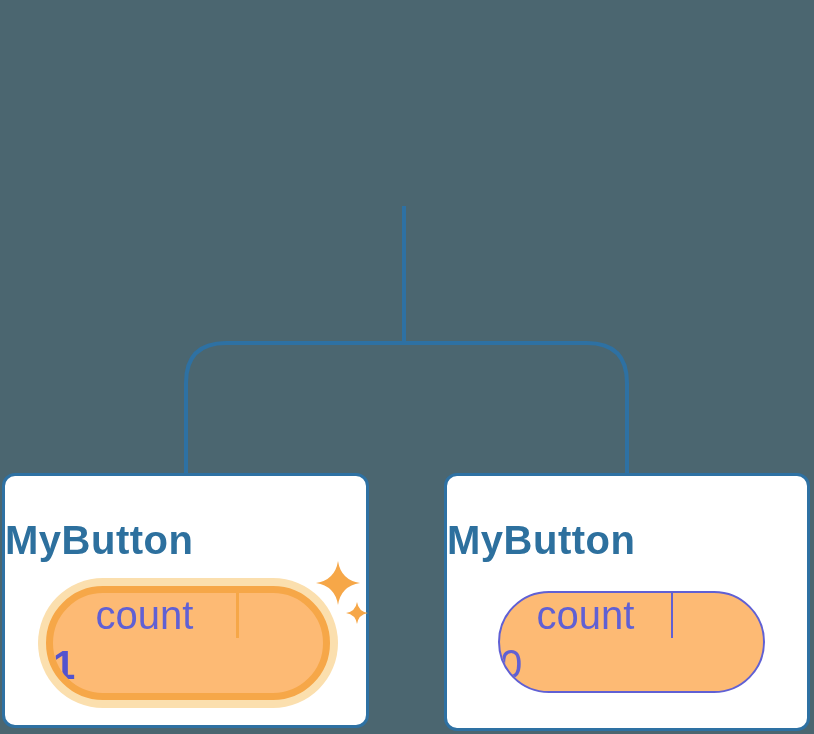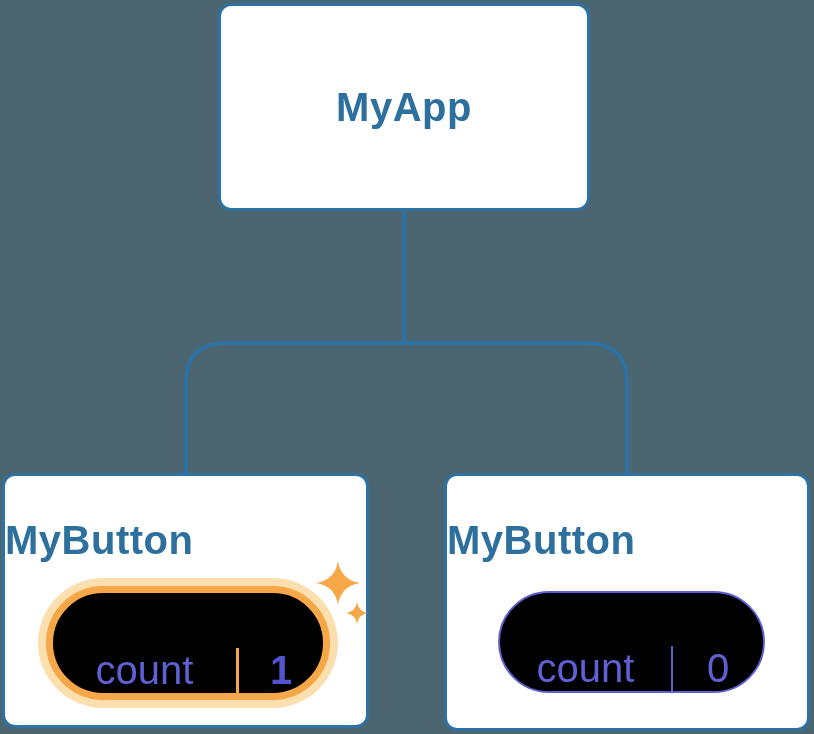--- a/index.html
+++ b/index.html
@@ -49,26 +49,27 @@
     font-weight: bold;
     letter-spacing: 0.5px;
   }
   .child-label {
     position: absolute;
     left: 0; right: 0;
     top: 42px;
   }
   .pill {
     position: absolute;
-    background: #000000;
+    background: #fdba74;
     box-sizing: border-box;
     border-radius: 999px;
     display: flex;
-    align-items: flex-end;
+    align-items: flex-start;
     overflow: hidden;
+    flex-direction: column;
   }
   .pill-plain {
     left: 51px; top: 115px;
     width: 267px; height: 102px;
     border: 2px solid #6060D4;
   }
   .pill-plain .pill-key {
     width: 171px;
     border-right: 2px solid #6060D4;
   }
@@ -105,23 +106,20 @@
 </head>
 <body>
 
 <div class="canvas">
 
   <svg class="connectors" width="814" height="734" viewBox="0 0 814 734">
     <path d="M404 206 L404 343" fill="none" stroke="#2E71A3" stroke-width="4"></path>
     <path d="M186 478 L186 383 Q186 343 226 343 L587 343 Q627 343 627 383 L627 478" fill="none" stroke="#2E71A3" stroke-width="4"></path>
   </svg>
 
-  <div class="node node-root">
-    <div class="node-label">MyApp</div>
-  </div>
 
   <div class="node node-child-left">
     <div class="node-label child-label">MyButton</div>
     <div class="pill pill-highlight">
       <span class="pill-key">count</span>
       <span class="pill-value bold">1</span>
     </div>
     <svg class="sparkles" width="66" height="76" viewBox="0 0 66 76">
       <path d="M32 9 Q35 28 54 31 Q35 34 32 53 Q29 34 10 31 Q29 28 32 9 Z" fill="#F6A748"></path>
       <path d="M51 50 Q52.5 59.5 62 61 Q52.5 62.5 51 72 Q49.5 62.5 40 61 Q49.5 59.5 51 50 Z" fill="#F6A748"></path>

